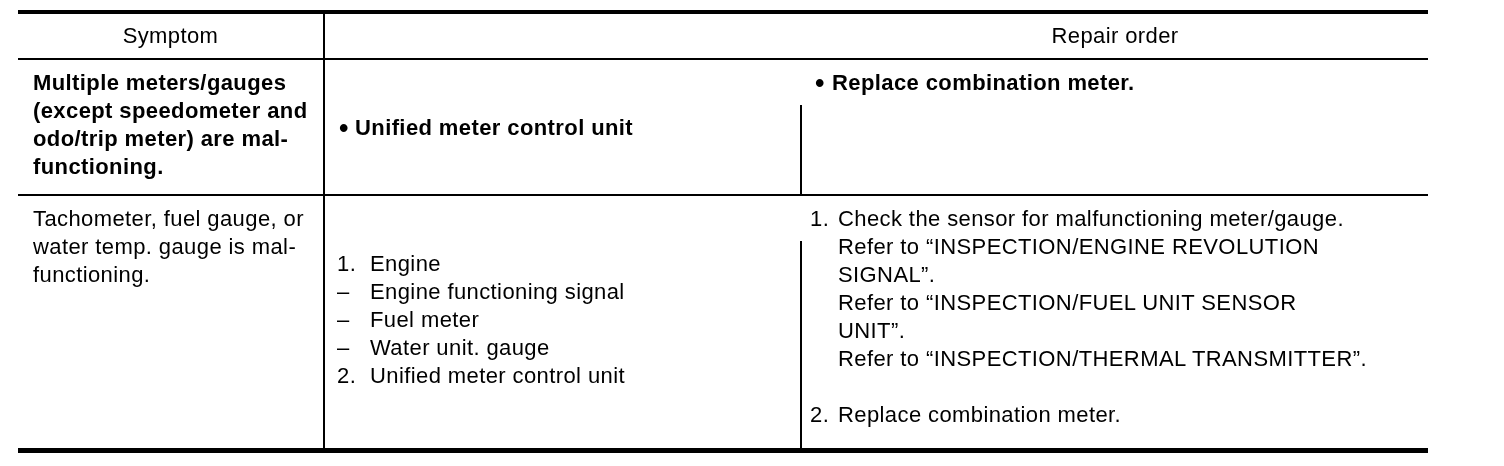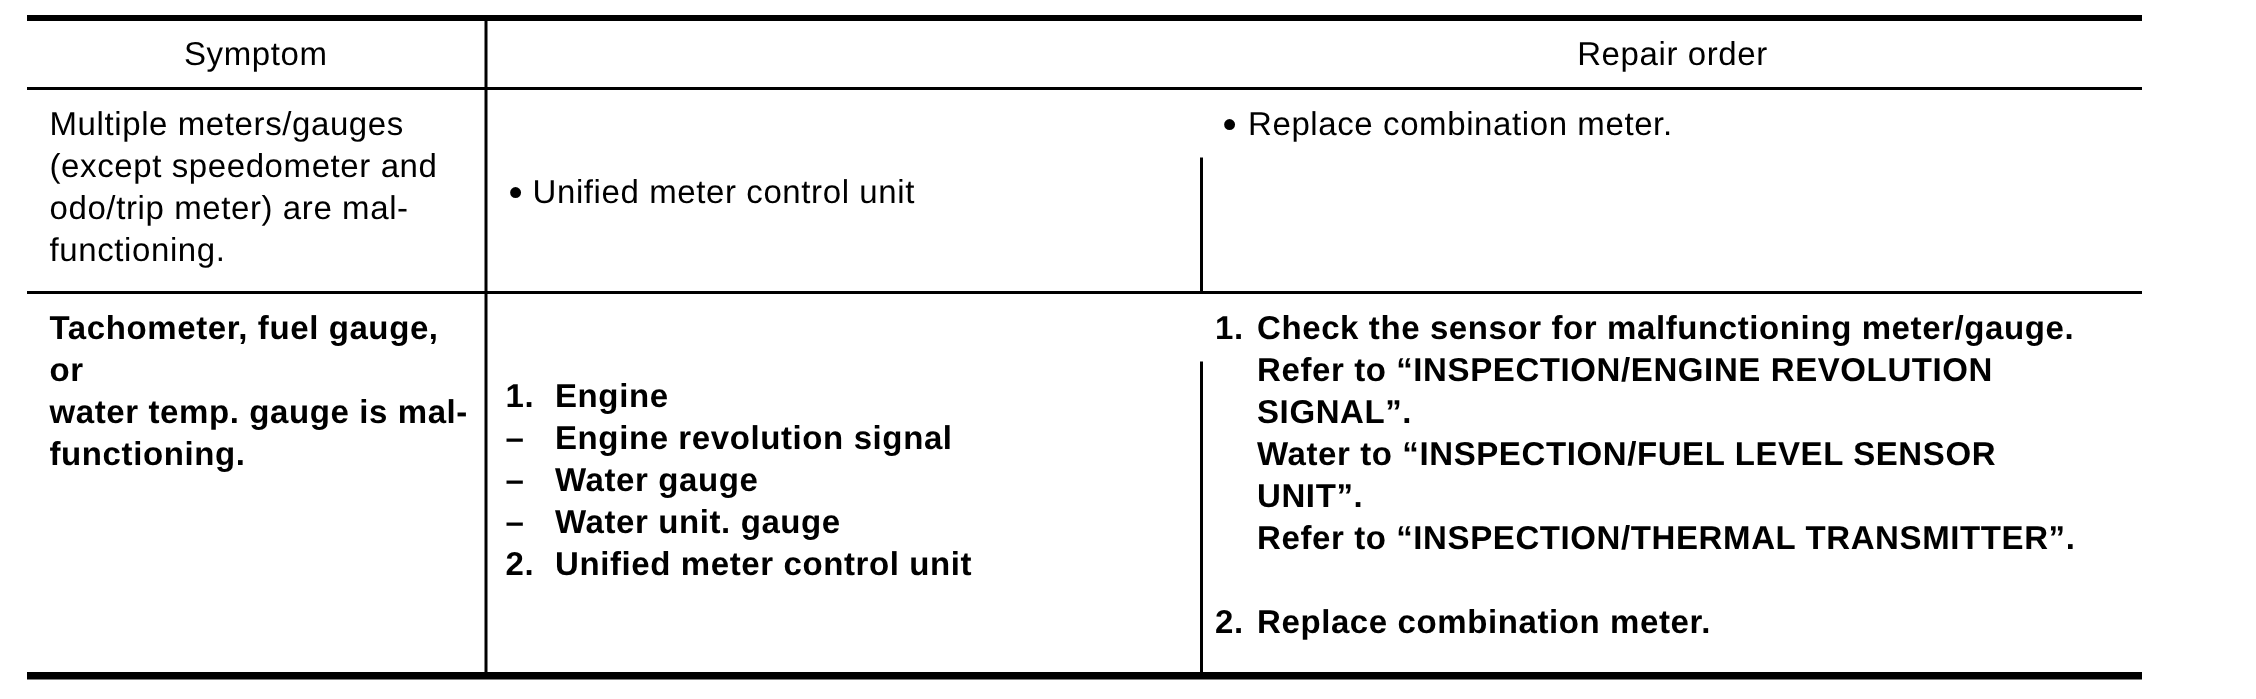--- a/index.html
+++ b/index.html
@@ -31,24 +31,24 @@
     display: flex;
     box-sizing: border-box;
   }
   .header-row {
     height: 46px;
     border-bottom: 2px solid #000;
   }
   .body-row-1 {
     height: 136px;
     border-bottom: 2px solid #000;
+    font-weight: bold;
   }
   .body-row-2 {
     height: 252px;
-    font-weight: bold;
   }
   .cell {
     box-sizing: border-box;
     overflow: hidden;
   }
   .c1 { width: 307px; border-right: 2px solid #000; }
   .c2 { width: 477px; border-right: 2px solid #000; margin-top: 45px; }
   .c3 { width: 626px; }
   .header-cell {
     display: flex;
@@ -145,44 +145,44 @@
 functioning.</div>
       </div>
       <div class="cell body-cell c2">
         <ul class="list nlist">
           <li class="li">
             <span class="marker">1.</span>
             <span class="txt">Engine</span>
           </li>
           <li class="li">
             <span class="marker">–</span>
-            <span class="txt">Engine revolution signal</span>
+            <span class="txt">Engine functioning signal</span>
           </li>
           <li class="li">
             <span class="marker">–</span>
-            <span class="txt">Water gauge</span>
+            <span class="txt">Fuel meter</span>
           </li>
           <li class="li">
             <span class="marker">–</span>
             <span class="txt">Water unit. gauge</span>
           </li>
           <li class="li">
             <span class="marker">2.</span>
             <span class="txt">Unified meter control unit</span>
           </li>
         </ul>
       </div>
       <div class="cell body-cell c3">
         <ul class="list nlist">
           <li class="li">
             <span class="marker">1.</span>
             <span class="txt">Check the sensor for malfunctioning meter/gauge.
 Refer to “INSPECTION/ENGINE REVOLUTION
 SIGNAL”.
-Water to “INSPECTION/FUEL LEVEL SENSOR
+Refer to “INSPECTION/FUEL UNIT SENSOR
 UNIT”.
 Refer to “INSPECTION/THERMAL TRANSMITTER”.</span>
           </li>
           <li class="li gap-above">
             <span class="marker">2.</span>
             <span class="txt">Replace combination meter.</span>
           </li>
         </ul>
       </div>
     </div>

